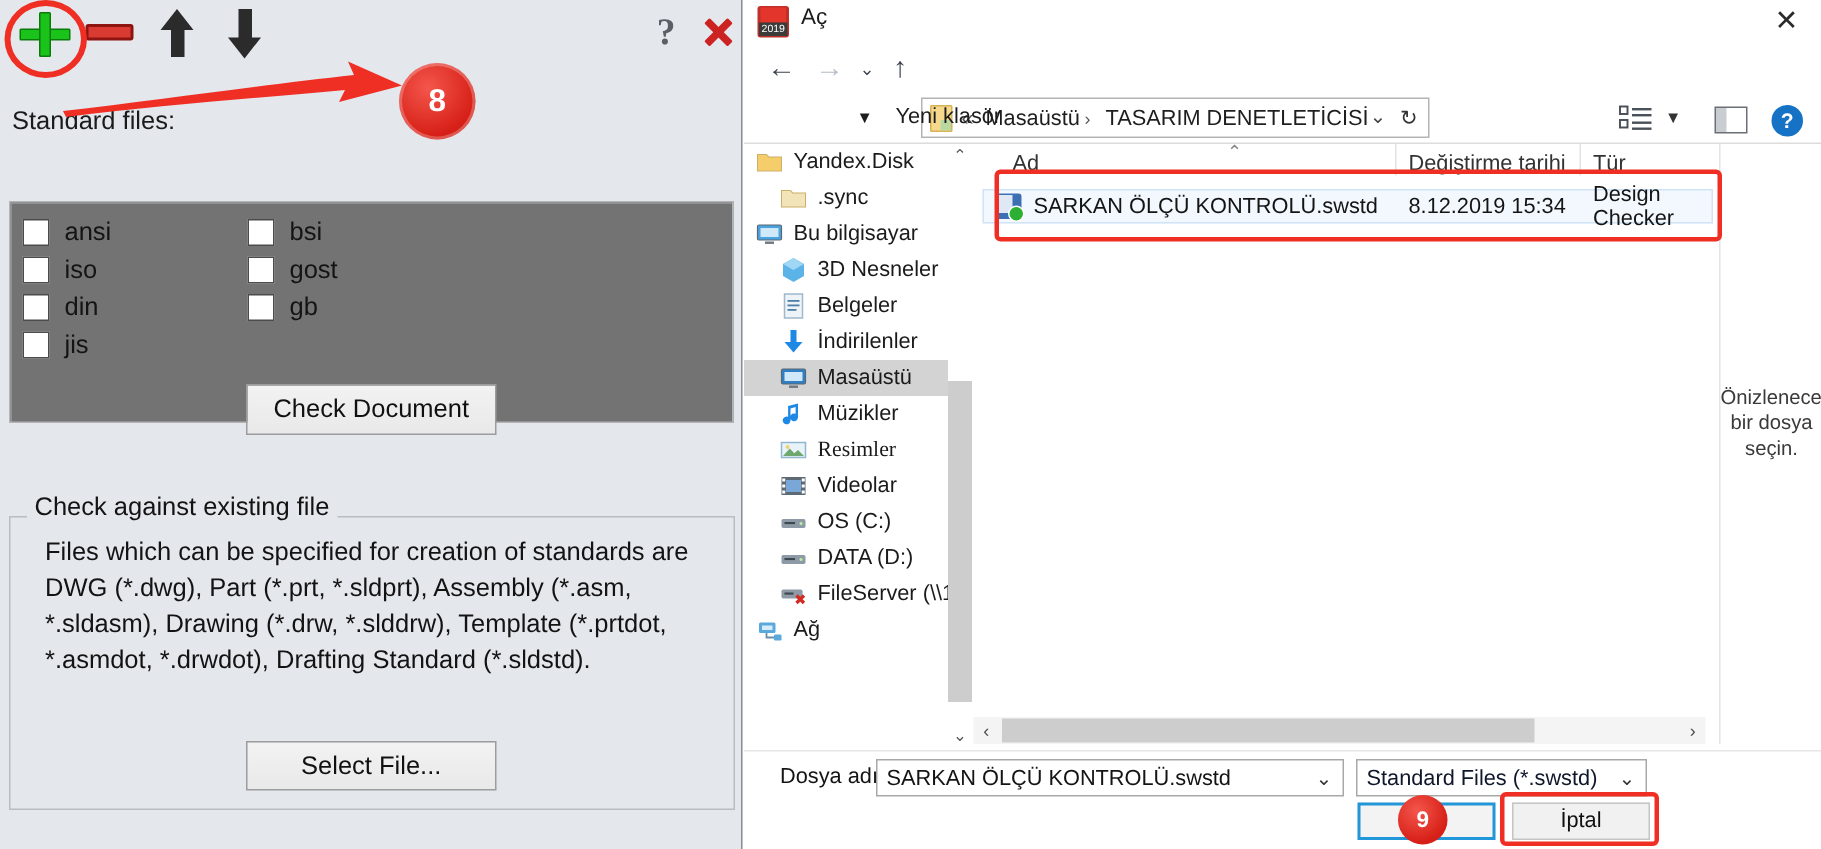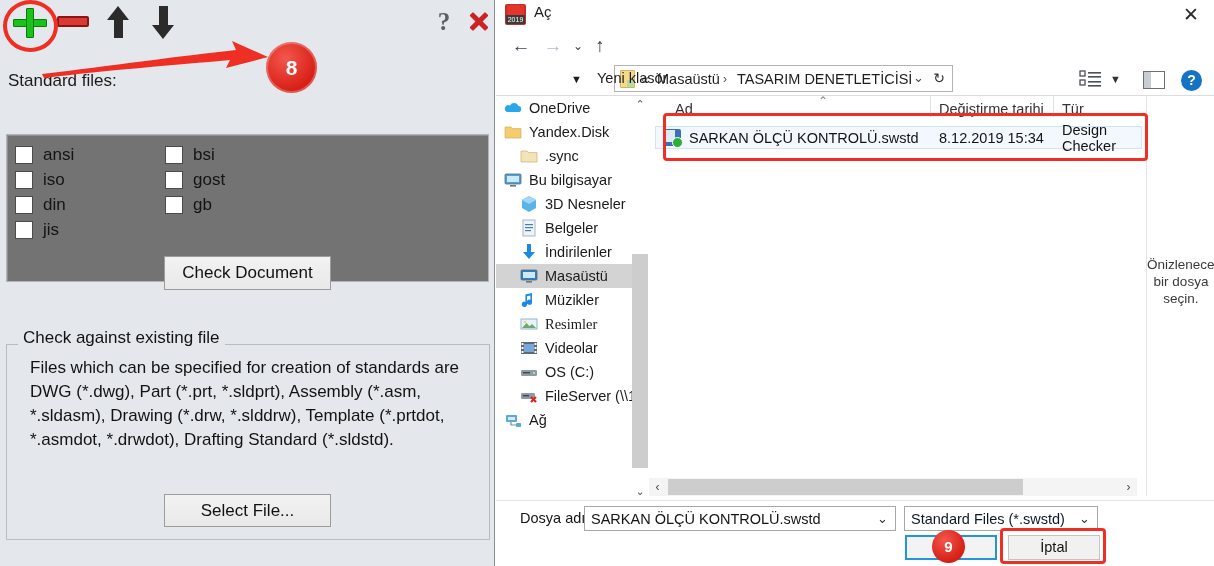--- a/index.html
+++ b/index.html
@@ -336,26 +336,20 @@
         <rect x="9" y="16" width="13" height="1.6" fill="#4a5058"></rect>
       </svg>
       <div id="cmd-views-caret">▼</div>
       <div id="cmd-pane"></div>
       <div id="cmd-help">?</div>
     </div>
 
     <div id="dlg-sidebar">
         <div class="sb-item" style="padding-left: 8px;">
           <span class="sb-ico"><svg viewBox="0 0 18 18" width="18" height="18">
-              <path d="M3 13h11a3 3 0 0 0 .4-6A4.6 4.6 0 0 0 6 6.4 3.3 3.3 0 0 0 3 13z" fill="#28a8e8"></path>
-            </svg></span>
-          <span>OneDrive</span>
-        </div>
-        <div class="sb-item" style="padding-left: 8px;">
-          <span class="sb-ico"><svg viewBox="0 0 18 18" width="18" height="18">
               <path d="M1 4h6l1.4 1.6H17V15H1z" fill="#f5cd6b" stroke="#cbb06a" stroke-width=".7"></path>
             </svg></span>
           <span>Yandex.Disk</span>
         </div>
         <div class="sb-item" style="padding-left: 24px;">
           <span class="sb-ico"><svg viewBox="0 0 18 18" width="18" height="18">
               <path d="M1 4h6l1.4 1.6H17V15H1z" fill="#f3e3b8" stroke="#cbb06a" stroke-width=".7"></path>
             </svg></span>
           <span>.sync</span>
         </div>
@@ -428,20 +422,28 @@
         <div class="sb-item" style="padding-left: 24px;">
           <span class="sb-ico"><svg viewBox="0 0 18 18" width="18" height="18">
               <rect x="1" y="7" width="16" height="6" rx="1.2" fill="#8e9aa5"></rect>
               <rect x="3" y="9" width="7" height="1.4" fill="#3d4750"></rect>
               <circle cx="14" cy="10" r="1" fill="#b9f3a0"></circle>
             </svg></span>
           <span>OS (C:)</span>
         </div>
         <div class="sb-item" style="padding-left: 24px;">
           <span class="sb-ico"><svg viewBox="0 0 18 18" width="18" height="18">
+              <rect x="1" y="7" width="16" height="6" rx="1.2" fill="#8e9aa5"></rect>
+              <rect x="3" y="9" width="7" height="1.4" fill="#3d4750"></rect>
+              <circle cx="14" cy="10" r="1" fill="#b9f3a0"></circle>
+            </svg></span>
+          <span>DATA (D:)</span>
+        </div>
+        <div class="sb-item" style="padding-left: 24px;">
+          <span class="sb-ico"><svg viewBox="0 0 18 18" width="18" height="18">
               <rect x="1" y="6" width="14" height="6" rx="1.2" fill="#8e9aa5"></rect>
               <rect x="3" y="8" width="6" height="1.4" fill="#3d4750"></rect>
               <path d="M11 10l5 5M16 10l-5 5" stroke="#d32b22" stroke-width="2.2"></path>
             </svg></span>
           <span>FileServer (\\192</span>
         </div>
         <div class="sb-item" style="padding-left: 8px;">
           <span class="sb-ico"><svg viewBox="0 0 18 18" width="18" height="18">
               <rect x="2" y="4" width="11" height="7" rx="1" fill="#5aa9dd"></rect>
               <rect x="4" y="6" width="7" height="3" fill="#d6ecfa"></rect>

